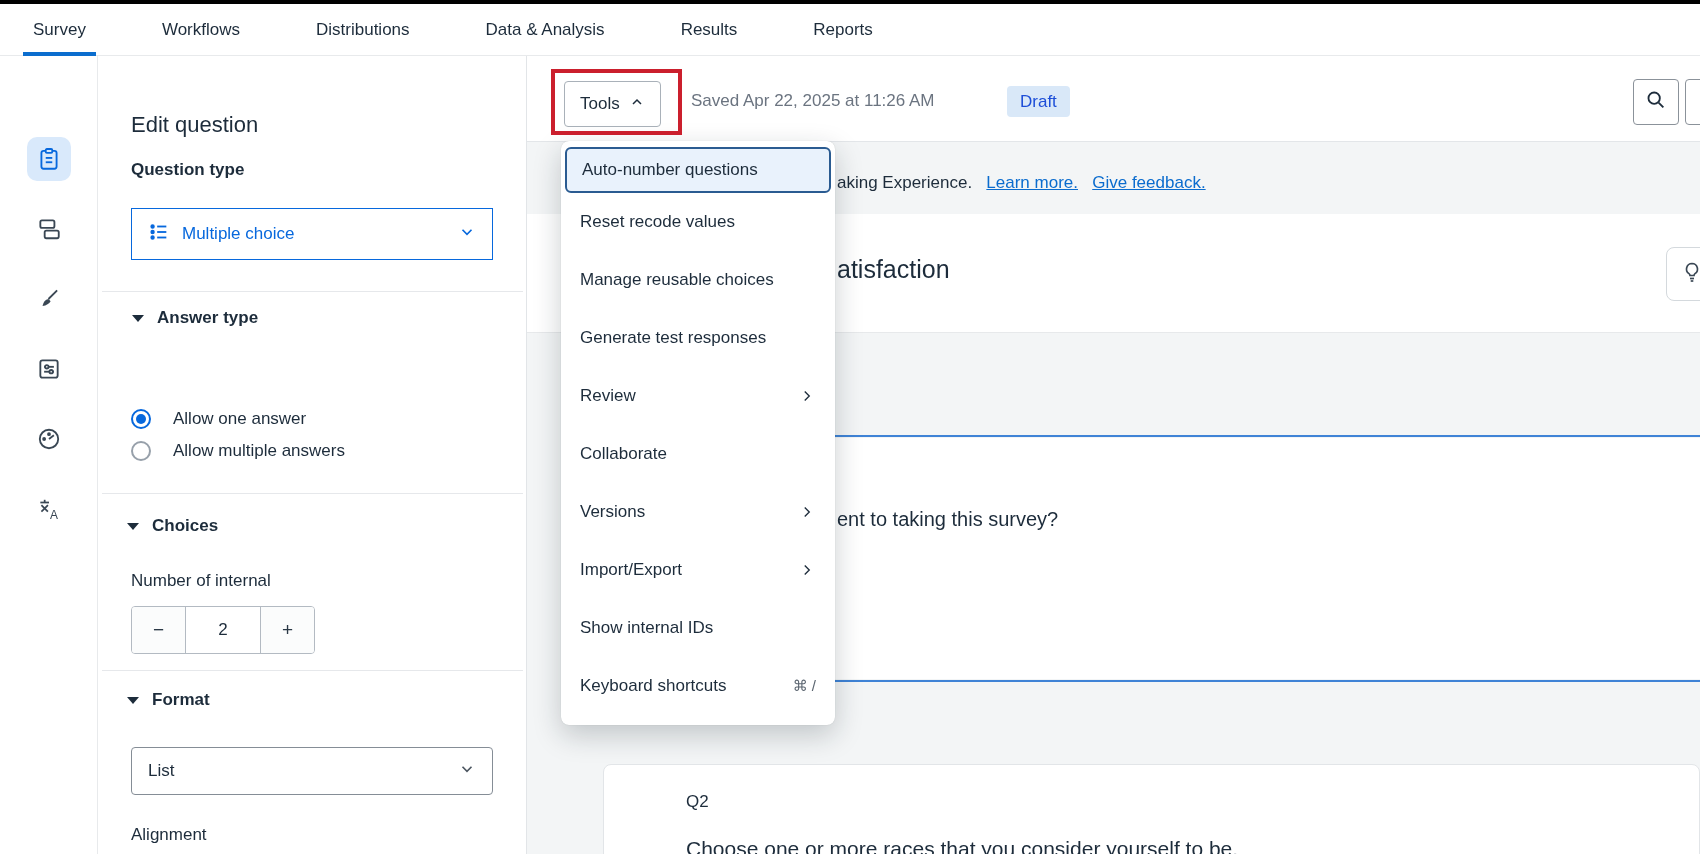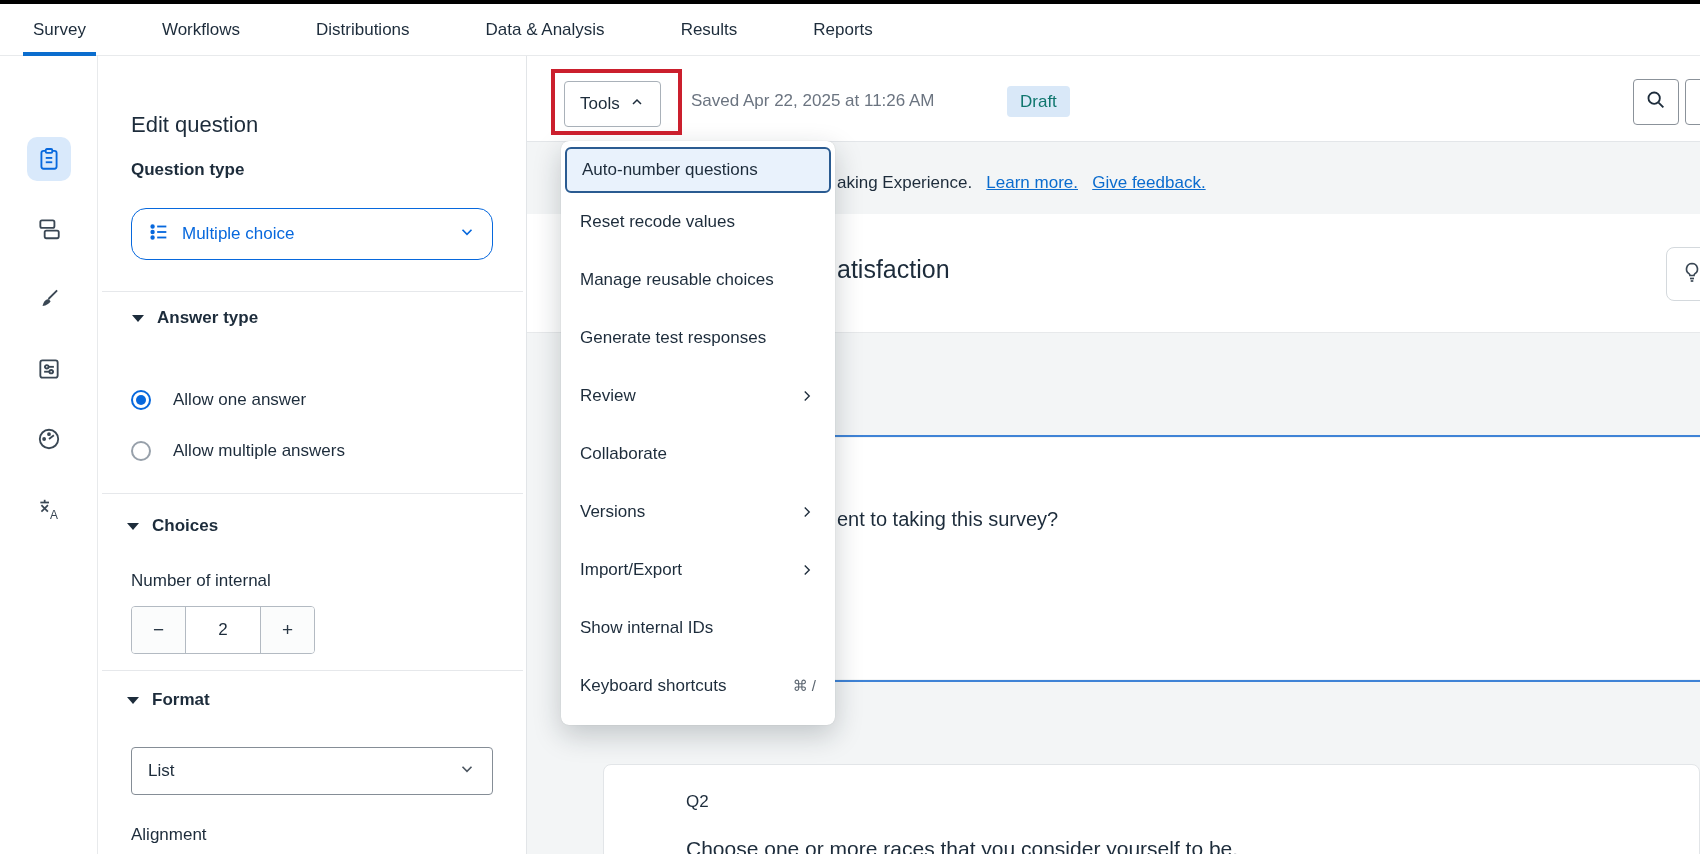--- a/index.html
+++ b/index.html
@@ -30,21 +30,21 @@
   .rail-item.active { background:#d9e9fb; color:#0768dd; }
   .rail-item svg { display:block; }
 
   
   .panel { position:absolute; top:56px; left:98px; width:429px; bottom:0; background:#fff; border-right:1px solid #e2e5e8; }
   .panel-title { left:33px; top:38px; font-size:22px; font-weight:400; color:#1d2c3b;margin-top:18px; }
   .lbl-bold { font-weight:700; font-size:17px; }
   .section-head { display:flex; align-items:center; gap:13px; font-weight:700; font-size:17px; color:#1d2c3b; cursor:pointer; }
   .caret-down { width:0; height:0; border-left:6px solid transparent; border-right:6px solid transparent; border-top:7px solid #1d2c3b; }
   .divider { position:absolute; left:4px; width:421px; height:1px; background:#e6e8eb; }
-  .mc-dd { left:33px; top:152px; width:362px; height:52px; border:1px solid #0768dd; border-radius:15px;
+  .mc-dd { left:33px; top:152px; width:362px; height:52px; border:1px solid #0768dd; border-radius:0;
            display:flex; align-items:center; padding:0 16px; gap:12px; color:#0768dd; cursor:pointer; background:#fff; }
   .mc-dd .ddlabel { flex:1; font-size:17px; color:#0768dd; }
   .radio-row { display:flex; align-items:center; gap:22px; cursor:pointer; }
   .radio { width:20px; height:20px; border-radius:50%; border:2px solid #97a0aa; background:#fff; position:relative; flex:none; }
   .radio.sel { border-color:#0768dd; }
   .radio.sel::after { content:""; position:absolute; inset:3px; border-radius:50%; background:#0768dd; }
   .stepper { left:33px; top:550px; width:184px; height:48px; border:1px solid #b3bac2; border-radius:4px;
              display:flex; overflow:hidden; background:#fff; }
   .step-btn { width:53px; display:flex; align-items:center; justify-content:center; font-size:19px;
               color:#2b3946; background:#fbfcfc; cursor:pointer; flex:none; }
@@ -57,21 +57,21 @@
   
   .canvas { position:absolute; top:56px; left:527px; right:0; bottom:0; background:#f3f5f6; overflow:hidden; }
   .toolbar { position:absolute; top:0; left:0; right:0; height:86px; background:#fff; border-bottom:1px solid #e3e6e9; }
   .tools-btn { position:absolute; left:37px; top:25px; height:46px; padding:0 15px; background:#fff;
                border:1px solid #a9b1b9; border-radius:4px; display:flex; align-items:center; gap:9px;
                font-size:17px; font-weight:500; color:#1d2c3b; cursor:pointer; }
   .red-annot { position:absolute; left:24px; top:13px; width:131px; height:66px; border:4px solid #cb1f2d;
                z-index:300; pointer-events:none; }
   .saved-txt { position:absolute; left:164px; top:35px; font-size:17px; color:#6b7480; white-space:nowrap; }
   .badge { position:absolute; left:480px; top:30px; height:31px; padding:0 13px; background:#d9e8f8;
-           border-radius:4px; display:flex; align-items:center; font-size:17px; color:#0f766e; }
+           border-radius:4px; display:flex; align-items:center; font-size:17px; color:#1d4ed8; }
   .icon-btn { position:absolute; top:23px; width:46px; height:46px; background:#fff; border:1px solid #8b929a;
               border-radius:4px; display:flex; align-items:center; justify-content:center; color:#1d2c3b; cursor:pointer; }
   .search-btn { left:1106px; }
   .edge-btn { left:1158px; width:40px; border-radius:4px; }
 
   .banner { position:absolute; top:86px; left:0; right:0; height:72px; background:#f3f5f6;text-align:center; }
   .banner-text { position:absolute; left:310px; top:31px; font-size:17px; color:#1d2c3b; white-space:nowrap; }
   .blue-link { color:#0b6cce; text-decoration:underline; cursor:pointer; }
 
   .title-band { position:absolute; top:158px; left:0; right:0; height:119px; background:#fff; border-bottom:1px solid #e7e9eb; }
@@ -200,21 +200,21 @@
     </span>
   </div>
 
   <div class="divider" style="top:235px"></div>
 
   <div class="abs section-head" style="left:34px; top:252px;">
     <span class="caret-down"></span>
     <span>Answer type</span>
   </div>
 
-  <div class="abs radio-row" style="left:33px; top:334px;">
+  <div class="abs radio-row" style="left:33px; top:353px;">
     <span class="radio sel"></span>
     <span>Allow one answer</span>
   </div>
   <div class="abs radio-row" style="left:33px; top:385px;">
     <span class="radio"></span>
     <span>Allow multiple answers</span>
   </div>
 
   <div class="divider" style="top:437px"></div>
 

